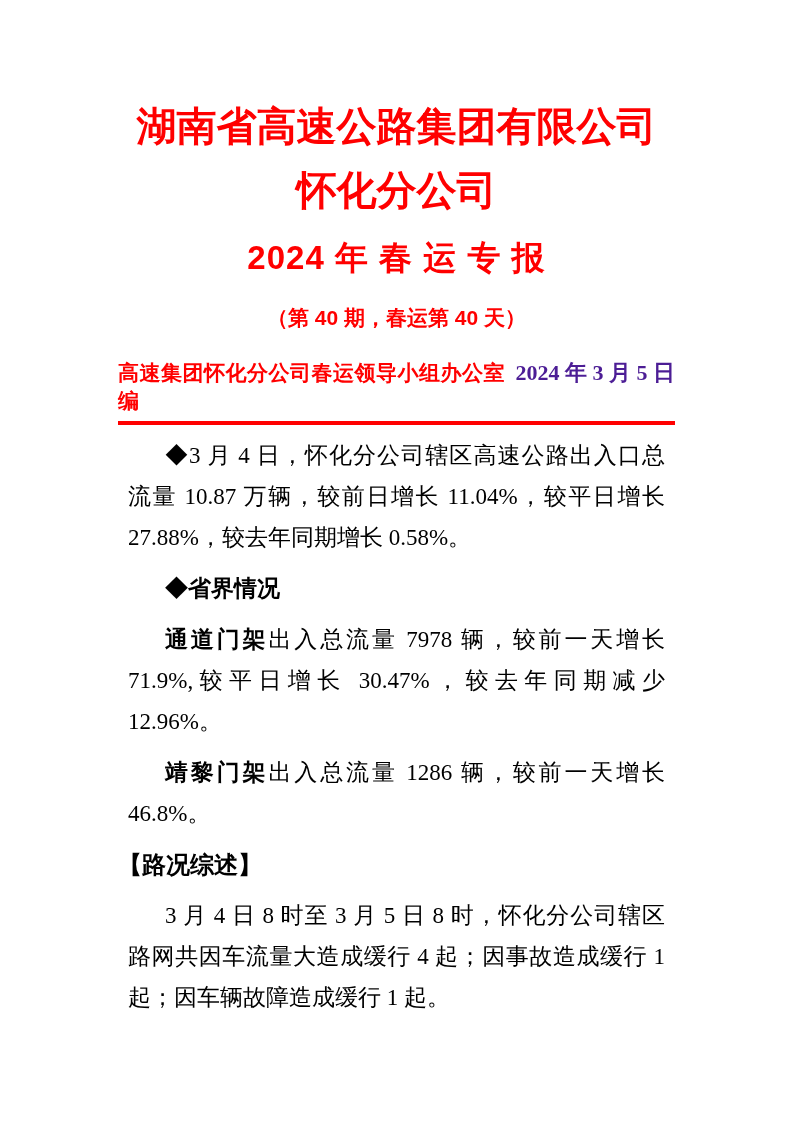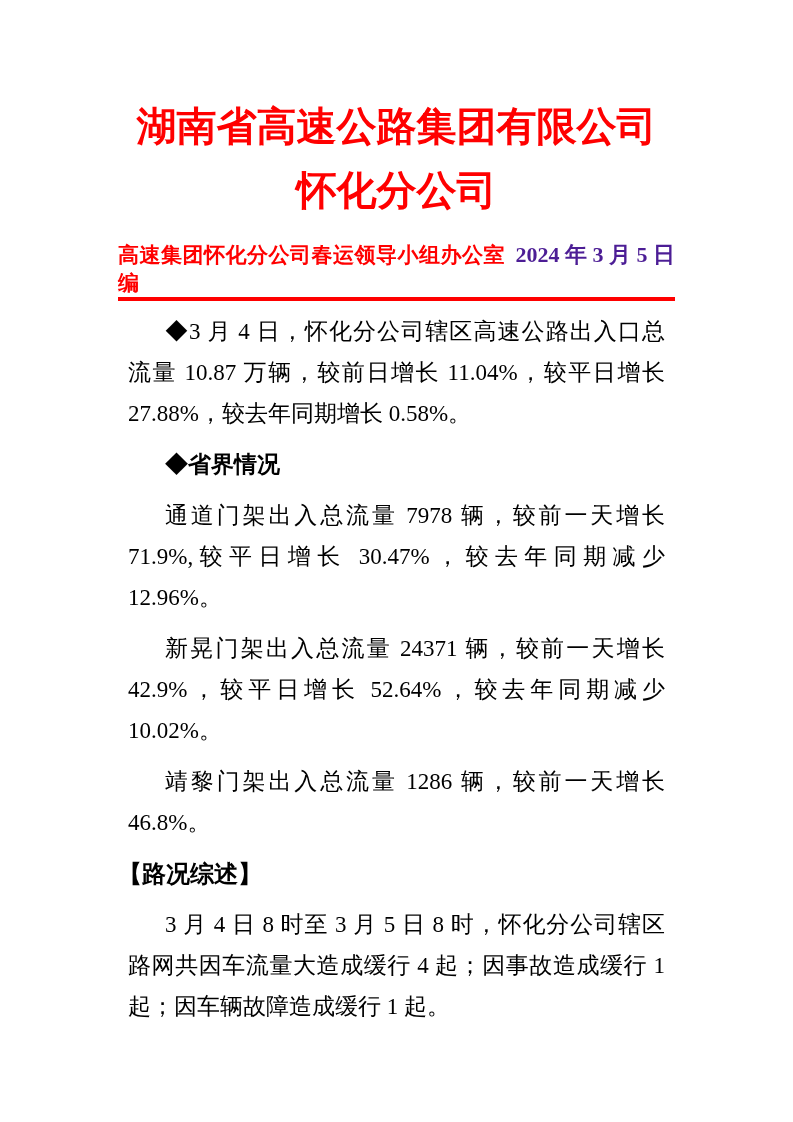--- a/index.html
+++ b/index.html
@@ -44,20 +44,21 @@
     font-size: 21px;
     line-height: 24px;
     text-align: center;
     color: #ff0000;
   }
   .editor-row {
     display: flex;
     justify-content: space-between;
     align-items: baseline;
     border-bottom: 4px solid #ff0000;
+    padding-bottom: 6px;
   }
   .editor-label {
     font-family: "Liberation Sans", sans-serif;
     font-weight: bold;
     font-size: 21px;
     color: #ff0000;
     letter-spacing: 0.5px;
   }
   .issue-date {
     font-family: "Liberation Serif", serif;
@@ -83,45 +84,46 @@
     text-indent: 37px;
     color: #000000;
   }
   .subhead {
     font-family: "Liberation Sans", sans-serif;
     font-weight: bold;
     text-align: left;
   }
   .gate-name {
     font-family: "Liberation Sans", sans-serif;
-    font-weight: normal;
+    font-weight: bold;
     font-style: normal;
   }
 </style>
 </head>
 <body>
 
 <div class="page">
 
   <h1 class="title">湖南省高速公路集团有限公司</h1>
   <h1 class="title title-2">怀化分公司</h1>
+  <h2 class="title-3">2024 年 春 运 专 报</h2>
+  <div class="issue-info">（第 40 期，春运第 40 天）</div>
 
   <div class="editor-row">
     <span class="editor-label">高速集团怀化分公司春运领导小组办公室编</span>
     <span class="issue-date">2024 年 3 月 5 日</span>
   </div>
 
 
   <p class="para">◆3 月 4 日，怀化分公司辖区高速公路出入口总流量 10.87 万辆，较前日增长 11.04%，较平日增长 27.88%，较去年同期增长 0.58%。</p>
 
   <div class="para subhead">◆省界情况</div>
 
   <p class="para"><b class="gate-name">通道门架</b><span>出入总流量 7978 辆，较前一天增长 71.9%,较平日增长 30.47%，较去年同期减少 12.96%。</span></p>
 
-  <p class="para"><b class="gate-name">新晃门架</b><span>出入总流量 24371 辆，较前一天增长 42.9%，较平日增长 52.64%，较去年同期减少 10.02%。</span></p>
 
 
   <p class="para"><b class="gate-name">靖黎门架</b><span>出入总流量 1286 辆，较前一天增长 46.8%。</span></p>
 
   <div class="section-header">【路况综述】</div>
 
   <p class="para">3 月 4 日 8 时至 3 月 5 日 8 时，怀化分公司辖区路网共因车流量大造成缓行 4 起；因事故造成缓行 1 起；因车辆故障造成缓行 1 起。</p>
 
 </div>
 

